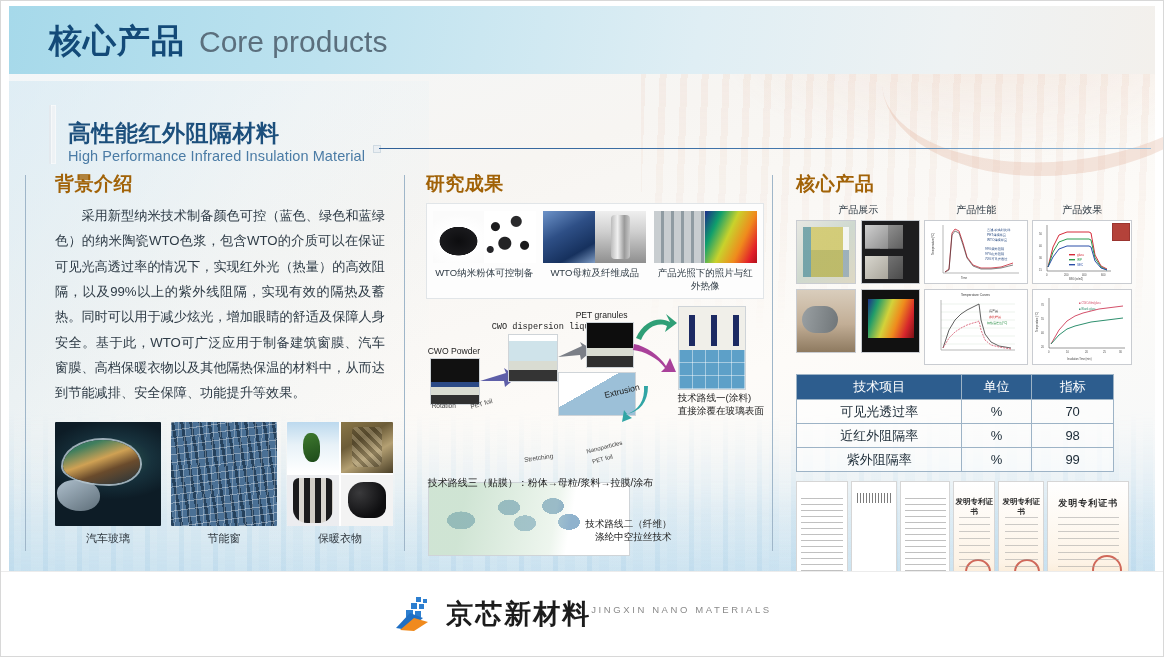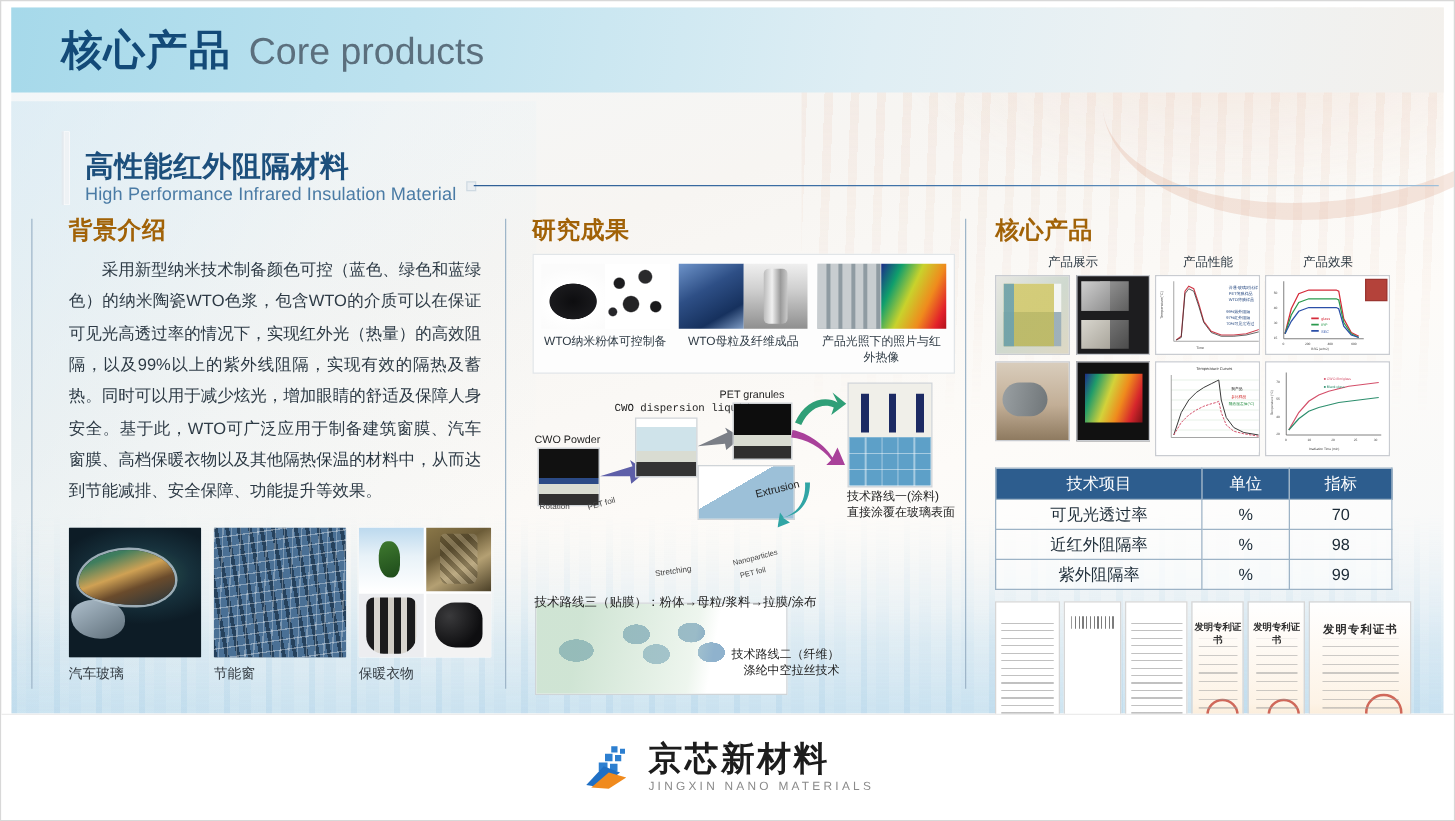--- a/index.html
+++ b/index.html
@@ -89,21 +89,21 @@
 
   
   .body-text{
     font-size:13.2px;color:#2d3a45;line-height:1.92;
     text-align:justify;text-justify:inter-ideograph;
     width:330px;text-indent:2em;margin-top:2px;
   }
 
   
   .ph{position:relative;overflow:hidden;background:#cfd6dc;}
-  .cap{font-size:11px;color:#333b42;text-align:left;margin-top:5px;}
+  .cap{font-size:11px;color:#333b42;text-align:center;margin-top:5px;}
   .cap-sm{font-size:9.5px;color:#2e3a44;text-align:center;}
 
   
   .lrow{display:flex;gap:10px;margin-top:16px;}
   .lcell{width:106px;}
   .lphoto{width:106px;height:104px;border-radius:1px;}
   .p-car{background:
       radial-gradient(ellipse 70px 40px at 55% 36%, #2f5e52 0%, #17313c 55%, #0d1c26 100%),
       linear-gradient(to bottom,#9fb4c4 0%,#b9c6d0 34%,#7d8b96 58%,#5c666f 100%);
   }
@@ -243,21 +243,21 @@
     border:2px solid #c0392b;opacity:.75;}
   .cert-pat .ptitle{position:absolute;left:0;right:0;top:13%;text-align:center;font-size:7.5px;color:#2b2b2b;}
   .cert-blue:after{content:"";position:absolute;left:10%;top:10%;right:10%;height:10px;
     background:repeating-linear-gradient(90deg,#111 0 1px,#fff 1px 3px);}
 
   
   .footer{position:absolute;left:0;bottom:0;width:100%;height:84px;background:#ffffff;
     display:flex;align-items:center;justify-content:center;border-top:1px solid #ececec;}
   .logo{display:flex;align-items:center;gap:10px;}
   .logo-mark{position:relative;width:44px;height:36px;}
-  .logo-text{display:flex;flex-direction:column;}
+  .logo-text{display:flex;flex-direction:row;text-align:right;}
   .logo-cn{font-size:27px;font-weight:bold;color:#1c1c1c;letter-spacing:2px;line-height:1;}
   .logo-en{font-size:9.5px;color:#8a8a8a;letter-spacing:2.6px;margin-top:3px;}
 </style>
 </head>
 <body>
 
 <div class="slide">
 
   <div class="bg-base"></div>
   <div class="bg-columns"></div>
@@ -404,21 +404,21 @@
         <div class="ph-col" style="width:124px;">
           <div class="cap-sm" style="font-size:10px;">产品展示</div>
           <div class="grid4">
             <div class="g g-glass"></div>
             <div class="g g-bags"></div>
             <div class="g g-arm"></div>
             <div class="g g-cam"></div>
           </div>
         </div>
 
-        <div class="ph-col" style="width:84px;">
+        <div class="ph-col" style="width:104px;">
           <div class="cap-sm" style="font-size:10px;">产品性能</div>
           <div class="chartbox" style="height:62px;margin-top:3px;">
             <svg width="94" height="60" viewBox="0 0 94 60">
               <rect x="0" y="0" width="94" height="60" fill="#fff"></rect>
               <line x1="14" y1="52" x2="90" y2="52" stroke="#888" stroke-width="0.6"></line>
               <line x1="14" y1="4" x2="14" y2="52" stroke="#888" stroke-width="0.6"></line>
               <polyline points="16,51 20,48 23,12 26,8 30,10 34,22 38,36 44,44 52,47 62,47 72,46 84,42" fill="none" stroke="#cf3b4a" stroke-width="0.9"></polyline>
               <polyline points="16,51 20,49 23,14 26,10 30,12 34,24 38,37 44,45 52,48 62,48 72,47 84,44" fill="none" stroke="#333" stroke-width="0.6"></polyline>
               <g fill="#1b3f7a" font-size="3.2" font-family="sans-serif">
                 <text x="58" y="10">普通-玻璃对比样</text>

